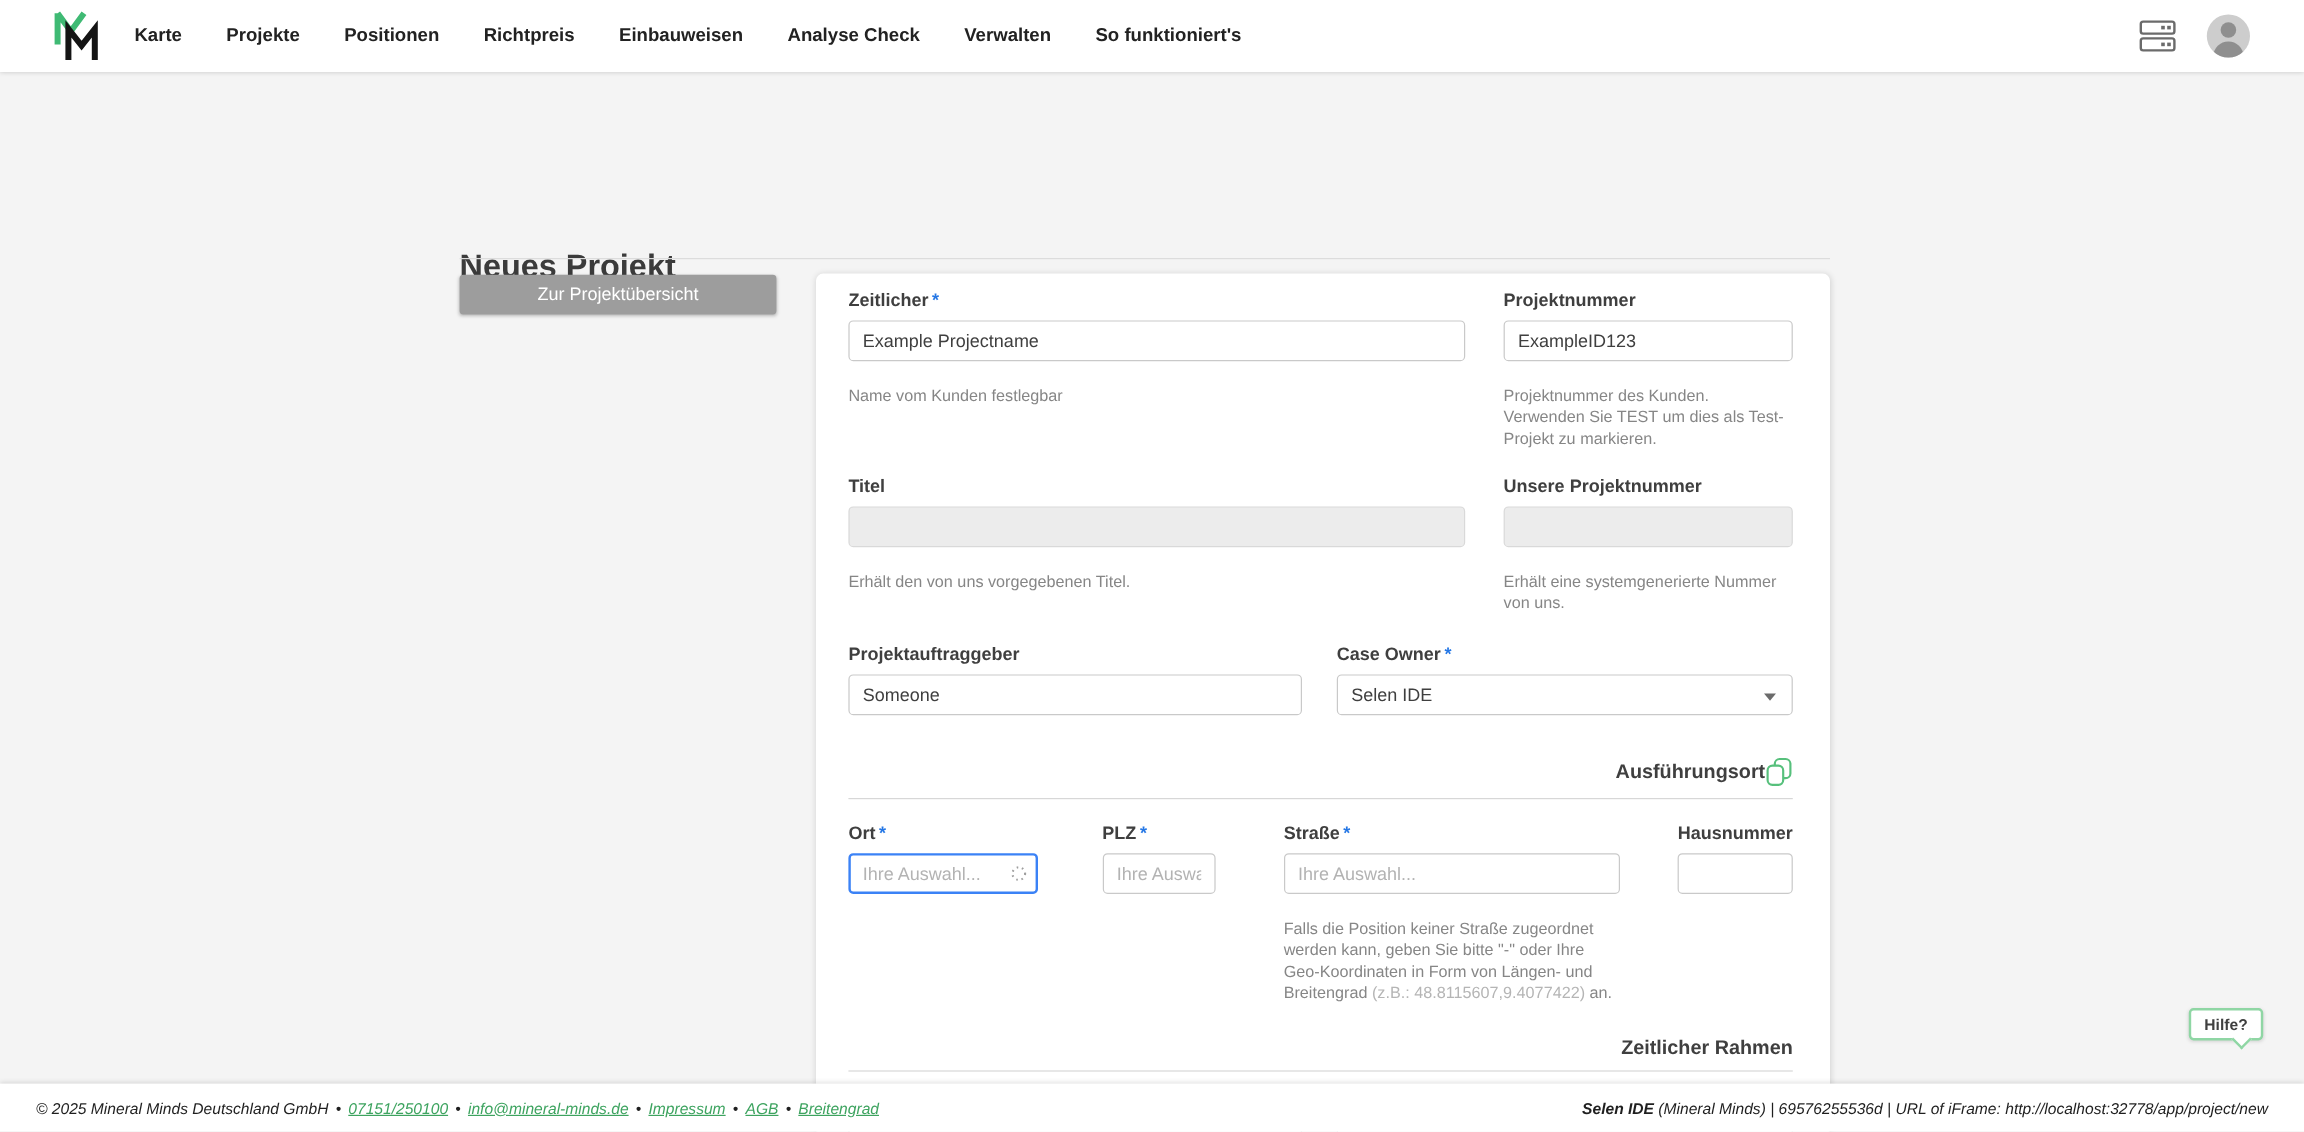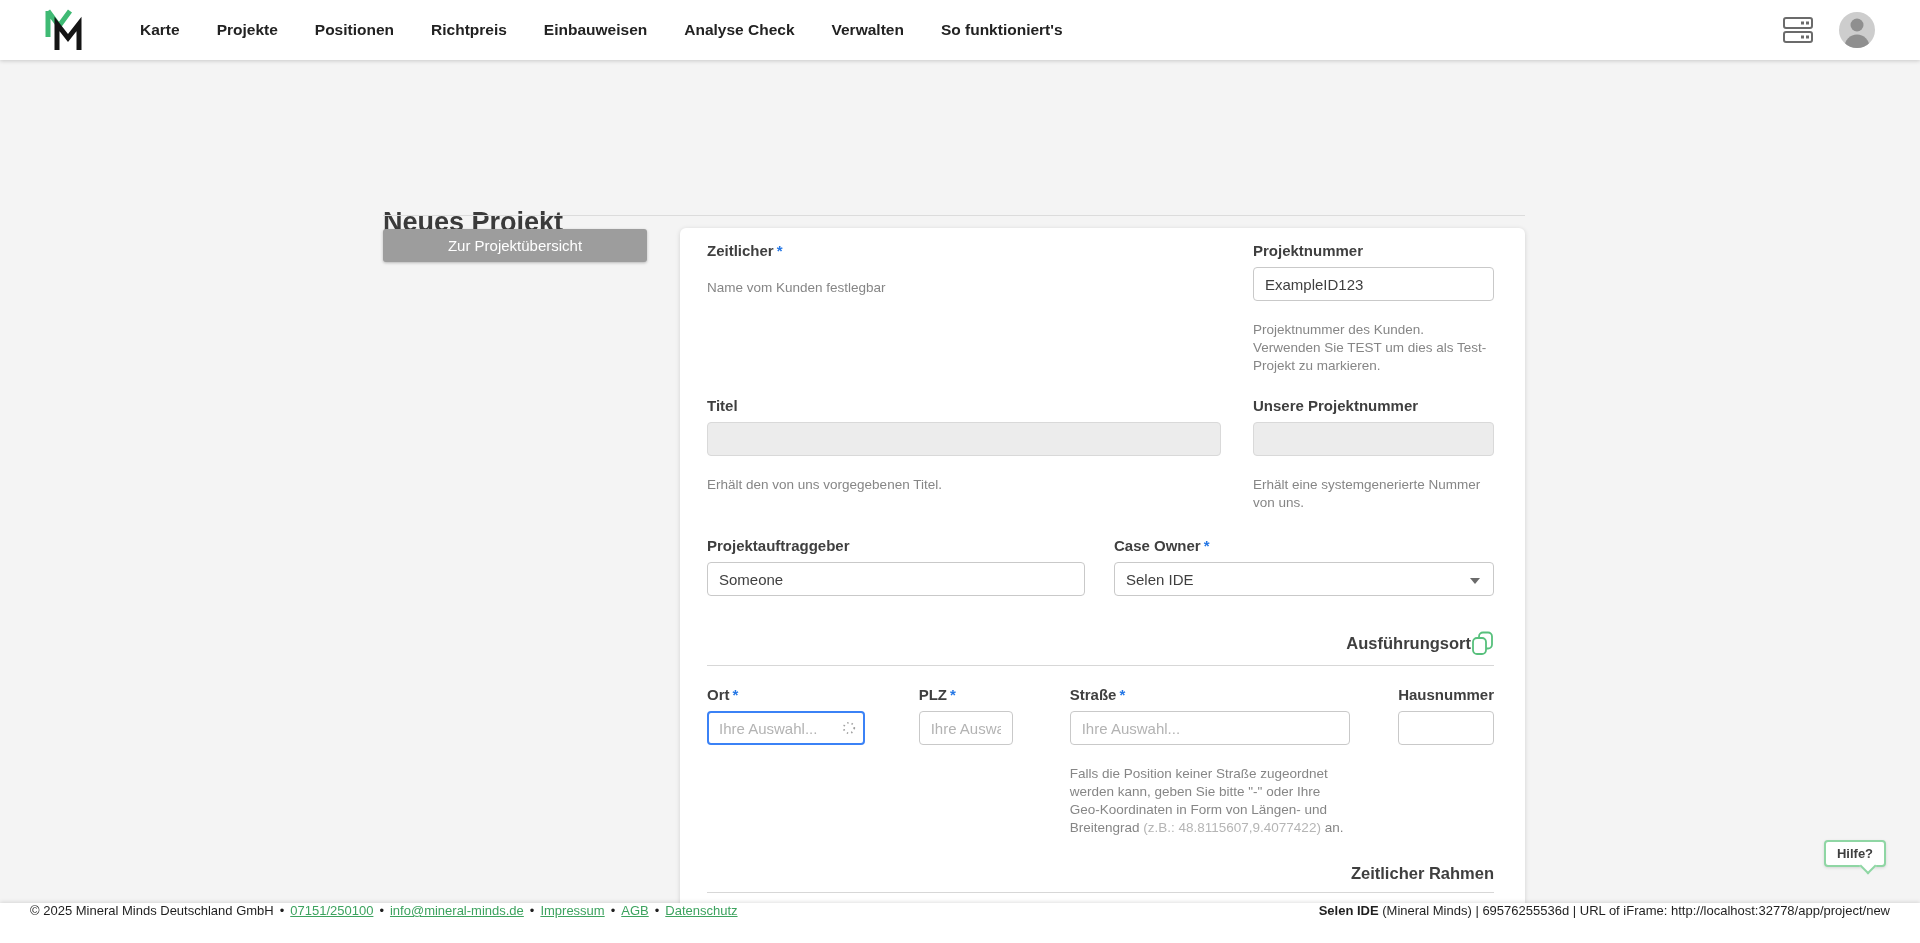--- a/index.html
+++ b/index.html
@@ -3,21 +3,21 @@
 <meta charset="utf-8">
 <style>
   * { box-sizing: border-box; margin: 0; padding: 0; }
   html,body { width:1920px; height:943px; overflow:hidden; }
   body { font-family:"Liberation Sans", sans-serif; background:#f4f4f4; position:relative; }
 
   
   .navbar { position:absolute; top:0; left:0; width:1920px; height:60px; background:#fff;
             box-shadow:0 1px 4px rgba(0,0,0,.18); display:flex; align-items:center; z-index:20; }
   .logo { margin-left:44px; width:44px; height:46px; display:block; }
-  .nav-items { display:flex; align-items:center; gap:37px; margin-left:52px; list-style:none; }
+  .nav-items { display:flex; align-items:center; gap:37px; margin-left:24px; list-style:none; }
   .nav-item { font-size:15.5px; font-weight:600; color:#222; cursor:pointer; white-space:nowrap; }
   .nav-right { margin-left:auto; margin-right:44px; display:flex; align-items:center; gap:24px; }
 
   
   .main { position:absolute; top:60px; left:0; width:1920px; height:843px; background:#f4f4f4; }
   .page-title { position:absolute; left:383px; top:115px; font-size:27px; font-weight:700; color:#3b3b3b;margin-top:32px; }
   .title-divider { position:absolute; left:383px; top:155px; width:1142px; height:1px; background:#dcdcdc; }
   .back-button { position:absolute; left:383px; top:169px; width:264px; height:33px; background:#9d9d9d;
                  border:none; border-radius:3px; color:#fff; font-size:15px; font-family:inherit;
                  box-shadow:0 1px 3px rgba(0,0,0,.25); cursor:pointer; }
@@ -63,22 +63,22 @@
   .help-bubble { position:absolute; left:1824px; top:840px; width:62px; height:27px; background:#fff;
                  border:2px solid #8fd6a4; border-radius:4px; display:flex; align-items:center; justify-content:center;
                  font-size:13px; font-weight:700; color:#3f3f3f; z-index:30; cursor:pointer;
                  box-shadow:0 1px 3px rgba(0,0,0,.12); }
   .help-bubble::after { content:""; position:absolute; right:10px; bottom:-7px; width:10px; height:10px;
                  background:#fff; border-right:2px solid #8fd6a4; border-bottom:2px solid #8fd6a4;
                  transform:rotate(45deg); }
 
   
   .footer { position:absolute; bottom:0; left:0; width:1920px; height:40px; background:#fff;
-            box-shadow:0 -1px 4px rgba(0,0,0,.12); display:flex; z-index:25;
-            padding:0 30px; font-size:13px; color:#1f1f1f; }
+            box-shadow:0 -1px 4px rgba(0,0,0,.12); display:flex; align-items:center; z-index:25;
+            padding:0 30px; font-size:13px; color:#1f1f1f;font-style:italic; }
   .footer a { color:#3da35f; text-decoration:underline; cursor:pointer; }
   .footer .sep { margin:0 6px; color:#1f1f1f; }
   .footer-right { margin-left:auto; }
   .footer-right .bold { font-weight:700; }
 </style>
 </head>
 <body>
 
 <header class="navbar">
   <svg class="logo" viewBox="0 0 44 46">
@@ -122,20 +122,21 @@
 <main class="main">
   <h1 class="page-title">Neues Projekt</h1>
   <div class="title-divider"></div>
   <button class="back-button">Zur Projektübersicht</button>
 
   <section class="card">
 
     <div class="row row1">
       <div class="field w514 g32">
         <label class="label"><span>Zeitlicher</span><span class="req">*</span></label>
+        <input class="input" value="Example Projectname" style="">
         <div class="helper">Name vom Kunden festlegbar</div>
       </div>
       <div class="field w241">
         <label class="label"><span>Projektnummer</span></label>
         <input class="input" value="ExampleID123" style="">
         <div class="helper">Projektnummer des Kunden. Verwenden Sie TEST um dies als Test-Projekt zu markieren.</div>
       </div>
     </div>
 
     <div class="row row2">
@@ -223,17 +224,17 @@
   <span>© 2025 Mineral Minds Deutschland GmbH</span>
   <span class="sep">•</span>
   <a>07151/250100</a>
   <span class="sep">•</span>
   <a>info@mineral-minds.de</a>
   <span class="sep">•</span>
   <a>Impressum</a>
   <span class="sep">•</span>
   <a>AGB</a>
   <span class="sep">•</span>
-  <a>Datenschutz</a>
+  <a>Breitengrad</a>
   <span class="footer-right">
     <span class="bold">Selen IDE</span><span> (Mineral Minds) | 69576255536d | URL of iFrame: http://localhost:32778/app/project/new</span>
   </span>
 </footer>
 
 </body></html>

